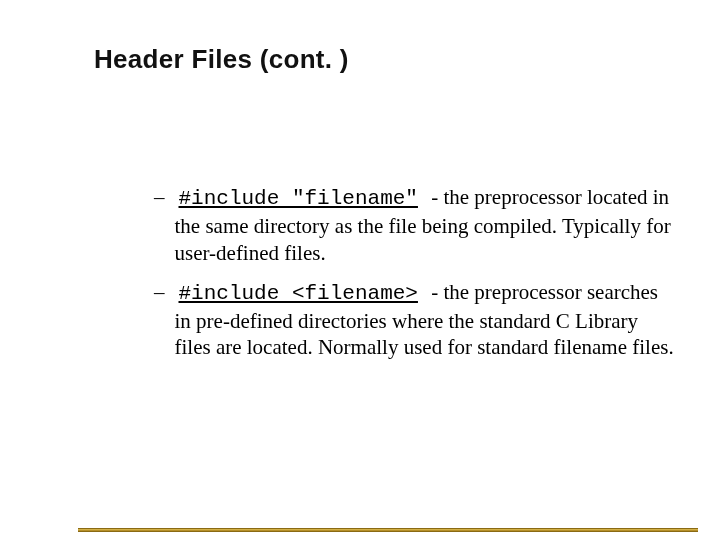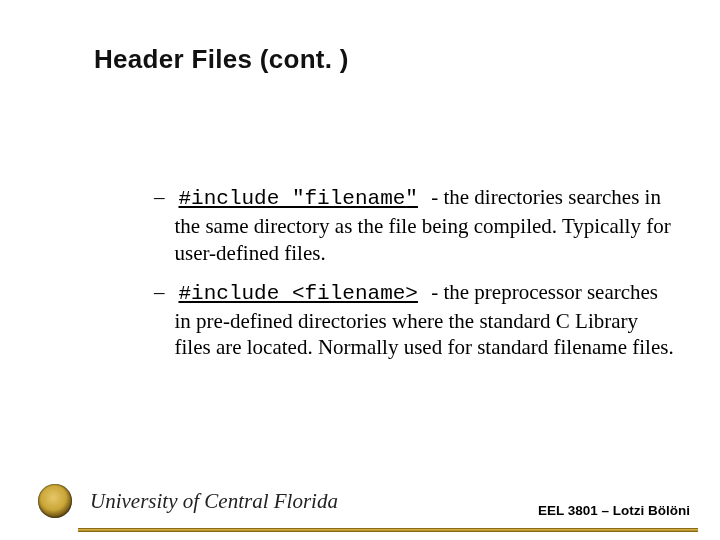--- a/index.html
+++ b/index.html
@@ -23,33 +23,28 @@
 
 <div class="slide">
 
   <h1 class="title">Header Files (cont. )</h1>
 
 
   <div class="body">
     <div class="item">
       <div class="dash">–</div>
       <div class="para">
-        <span class="code">#include "filename"</span><span> - the directories searches in the same directory  as the file being compiled.  Typically for user-defined files.</span>
+        <span class="code">#include "filename"</span><span> - the preprocessor located in the same directory  as the file being compiled.  Typically for user-defined files.</span>
       </div>
     </div>
     <div class="item">
       <div class="dash">–</div>
       <div class="para">
         <span class="code">#include &lt;filename&gt;</span><span> - the preprocessor searches in pre-defined directories where the standard C Library files are located.  Normally used for standard filename files.</span>
       </div>
     </div>
   </div>
 
-  <div class="footer-logo">
-    <div class="crest"></div>
-    <div class="univ">University of Central Florida</div>
-  </div>
 
-  <div class="footer-right">EEL 3801 – Lotzi Bölöni</div>
 
   <div class="footer-rule"></div>
 
 </div>
 
 </body></html>

